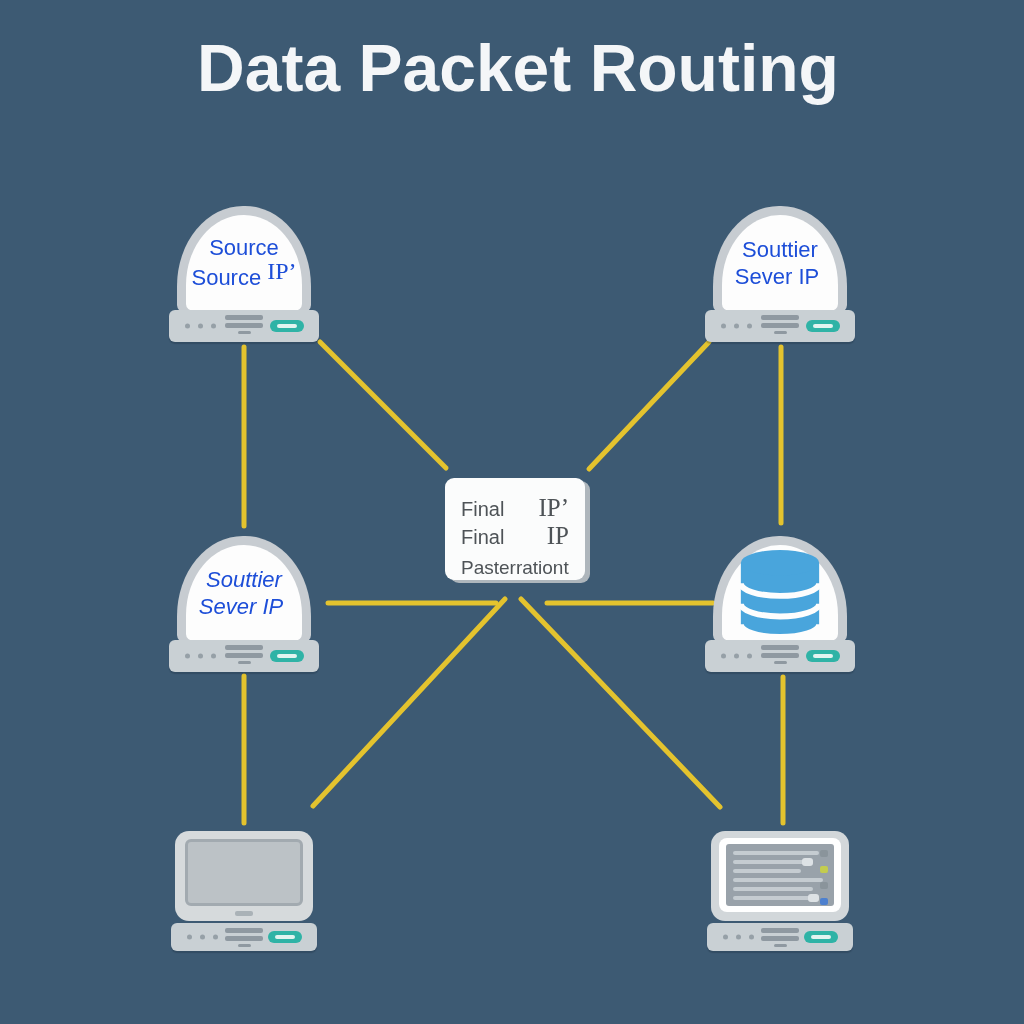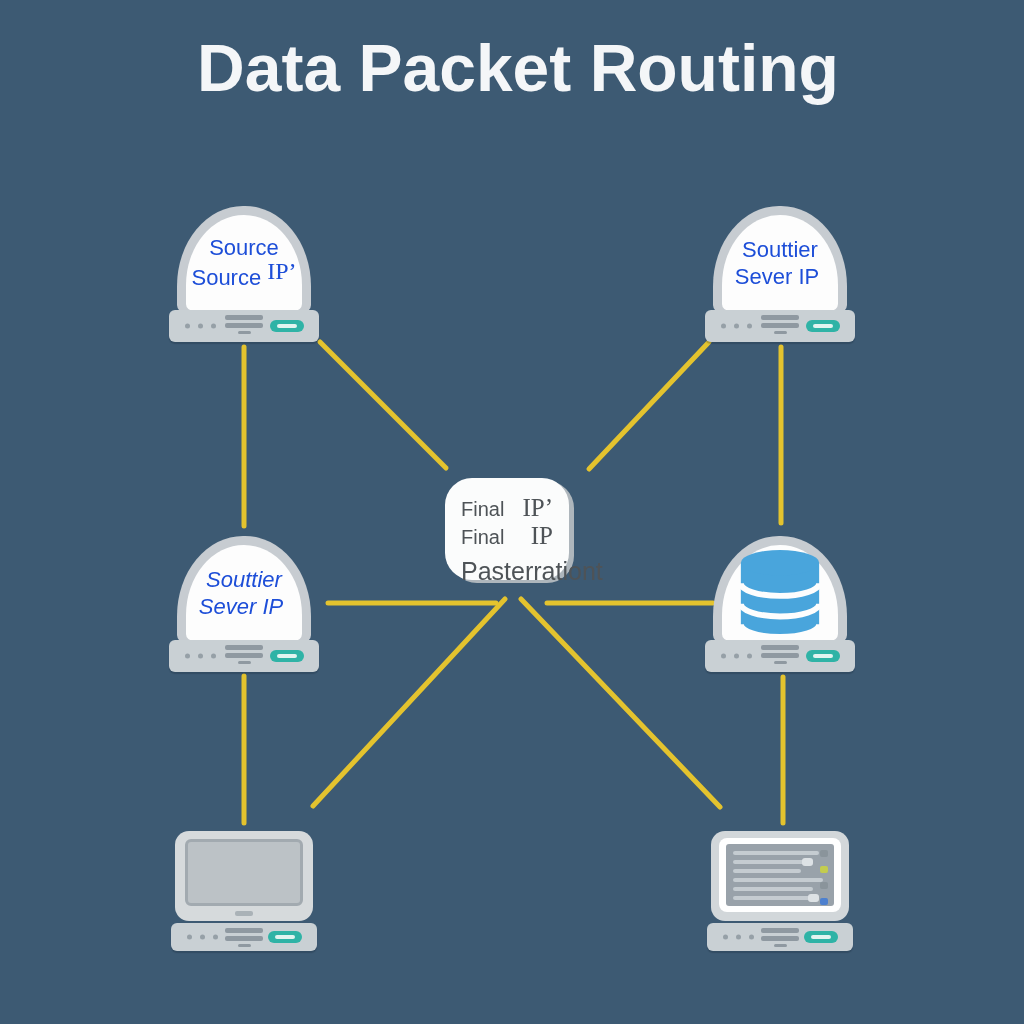--- a/index.html
+++ b/index.html
@@ -59,26 +59,26 @@
   .rows{position:absolute;left:7px;top:7px;}
   .rows i{display:block;height:4px;border-radius:2px;background:#c5ccd1;margin-bottom:5px;position:relative;}
   .rows i.knob::after{content:"";position:absolute;right:-2px;top:-2px;width:11px;height:8px;
         background:#dde2e5;border-radius:3px;}
   .w1{width:86px;} .w2{width:78px;} .w3{width:68px;} .w4{width:90px;} .w5{width:80px;} .w6{width:84px;}
   .indicators{position:absolute;right:6px;top:6px;display:flex;flex-direction:column;gap:9px;}
   .indicators i{width:8px;height:7px;border-radius:2px;}
   .ind-0{background:#8a949b;} .ind-1{background:#c3cc4f;} .ind-2{background:#8a949b;} .ind-3{background:#4d80cf;}
 
   
-  .center-box{position:absolute;left:445px;top:478px;width:124px;height:102px;box-sizing:border-box;
-        background:#fbfcfc;border-radius:27px;box-shadow:5px 3px 0 #aeb6bc;
+  .center-box{position:absolute;left:445px;top:478px;width:140px;height:102px;box-sizing:border-box;
+        background:#fbfcfc;border-radius:9px;box-shadow:5px 3px 0 #aeb6bc;
         padding:16px 16px 8px;color:#4e5357;}
   .cb-line{display:flex;justify-content:space-between;align-items:baseline;font-size:20px;line-height:1.1;}
   .cb-line .ip-token{font-family:"Liberation Serif",serif;font-size:25px;}
-  .cb-line3{margin-top:8px;font-size:25px;}
+  .cb-line3{margin-top:8px;font-size:19px;}
 
   
   .db-icon{display:block;}
 </style>
 </head>
 <body>
 
 <div class="stage">
 
   <h1 class="title">Data Packet Routing</h1>

